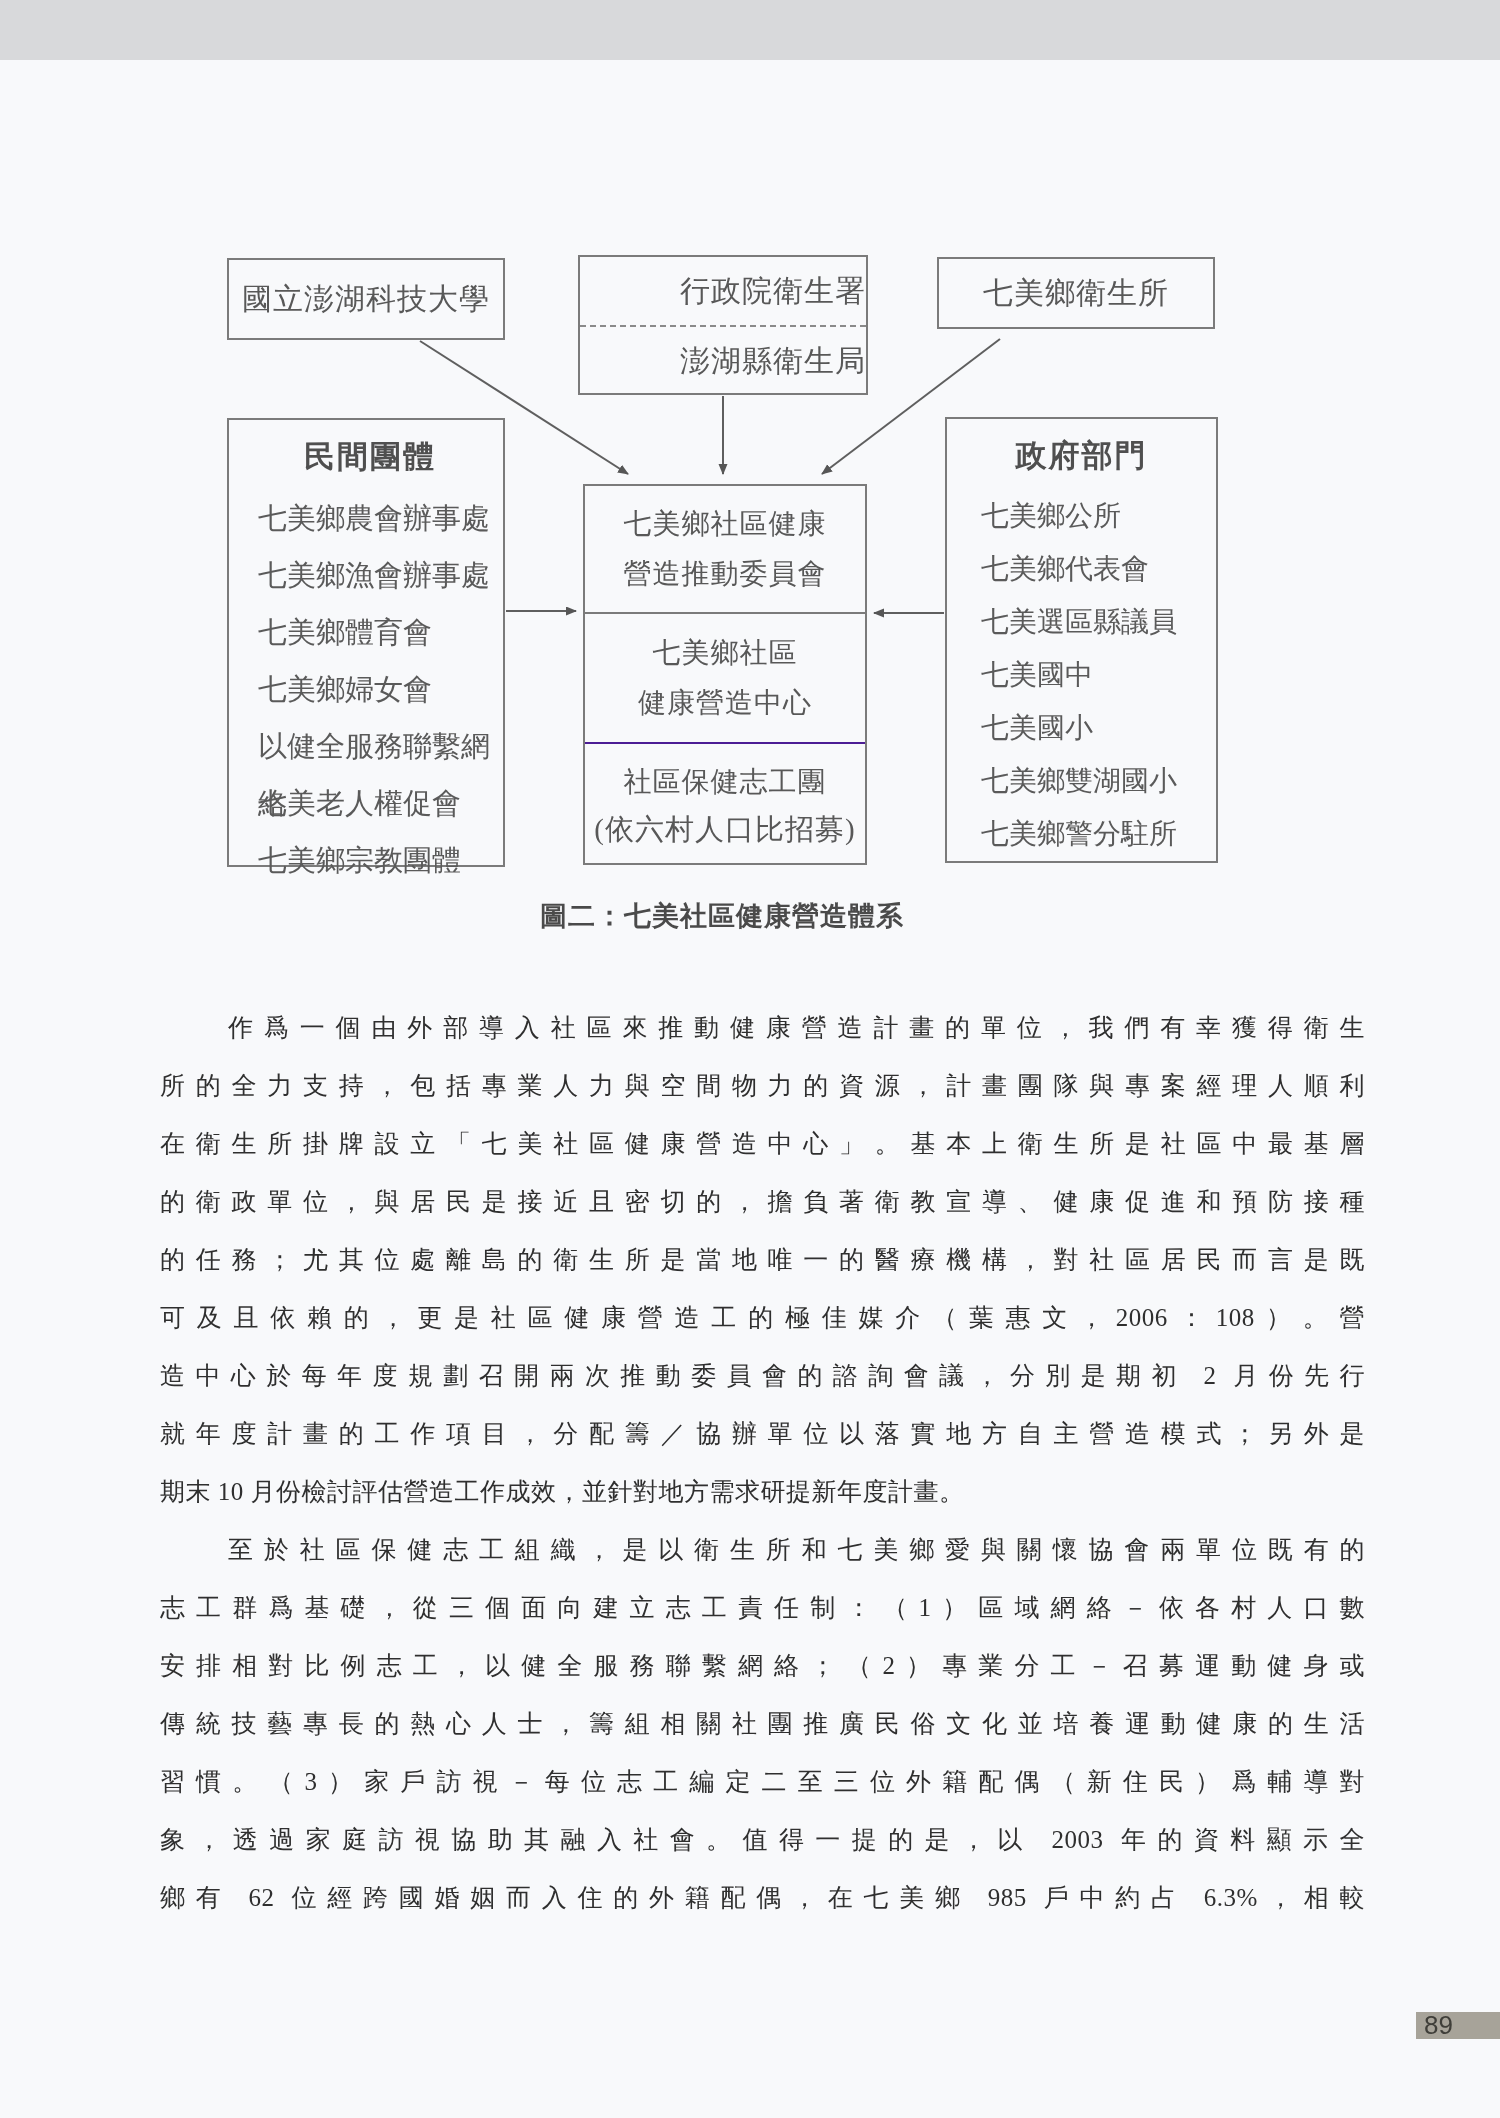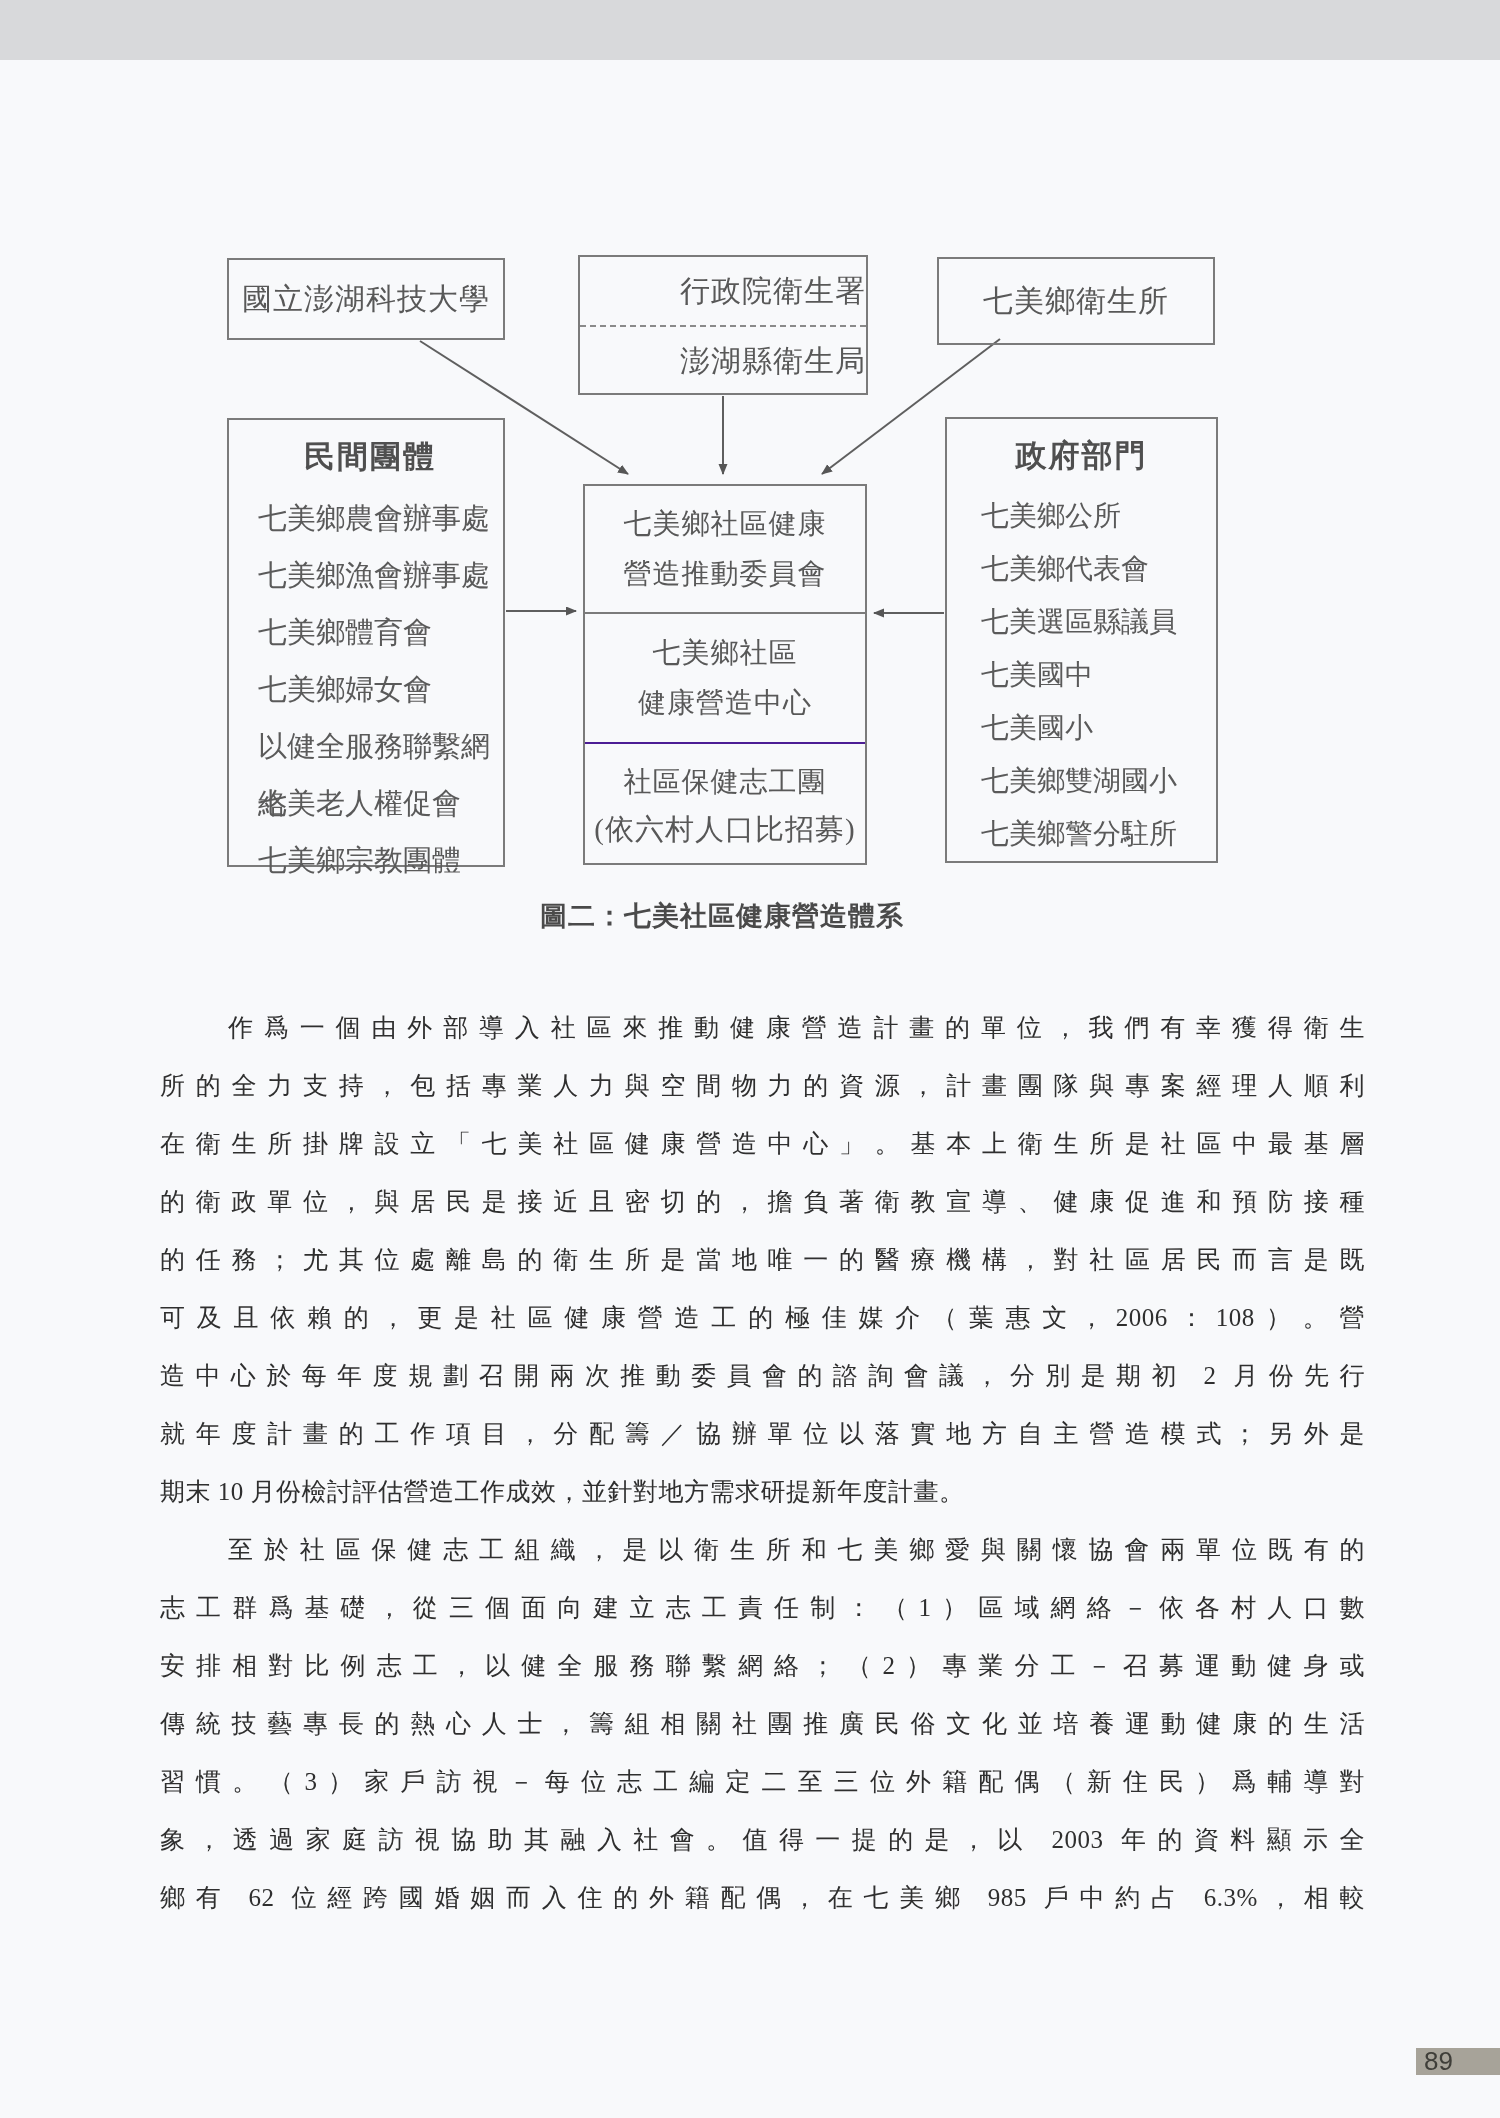--- a/index.html
+++ b/index.html
@@ -23,21 +23,21 @@
     background:transparent;
   }
   .lbl-center{
     display:flex;align-items:center;justify-content:center;
     text-align:center;
   }
   .box-a{left:227px;top:258px;width:278px;height:82px;font-size:30px;letter-spacing:1px;}
   .box-b{left:578px;top:255px;width:290px;height:140px;font-size:30px;letter-spacing:1px;}
   .box-b .half{height:68px;line-height:68px;text-align:right;}
   .box-b .half.top{border-bottom:2px dashed #8a8a8a;}
-  .box-c{left:937px;top:257px;width:278px;height:88px;font-size:30px;letter-spacing:1px;}
+  .box-c{left:937px;top:257px;width:278px;height:72px;font-size:30px;letter-spacing:1px;}
   .box-d{left:227px;top:418px;width:278px;height:449px;padding-left:8px;}
   .box-f{left:945px;top:417px;width:273px;height:446px;}
   .side-title{
     text-align:center;font-weight:700;font-size:31px;letter-spacing:2px;
     color:#4f4f4f;padding-top:16px;height:42px;
   }
   .side-items{padding-top:12px;}
   .box-d .side-item{padding-left:21px;height:57px;line-height:57px;font-size:29px;color:#5a5a5a;}
   .box-f .side-item{padding-left:34px;height:53px;line-height:53px;font-size:28px;color:#5a5a5a;}
   .box-e{left:583px;top:484px;width:284px;height:381px;display:flex;flex-direction:column;}
@@ -69,21 +69,21 @@
     white-space:normal;overflow:hidden;
   }
   .bline.indent{padding-left:68px;}
   .bline.para-end{text-align-last:left;}
   
   .page-bar{
     position:absolute;left:1416px;top:2012px;width:84px;height:27px;
     background:#a7a399;
     font-family:"Liberation Sans","DejaVu Sans",sans-serif;
     font-size:26px;line-height:27px;color:#3f3e39;
-    padding-left:8px;box-sizing:border-box;margin-top:36px;
+    padding-left:8px;box-sizing:border-box;
   }
 </style>
 </head>
 <body>
 
 <div class="top-band"></div>
 
 <svg class="fig-arrows" viewBox="0 0 1500 950" xmlns="http://www.w3.org/2000/svg">
   <defs>
     <marker id="ah" markerWidth="12" markerHeight="10" refX="10" refY="4.5" orient="auto" markerUnits="userSpaceOnUse">

